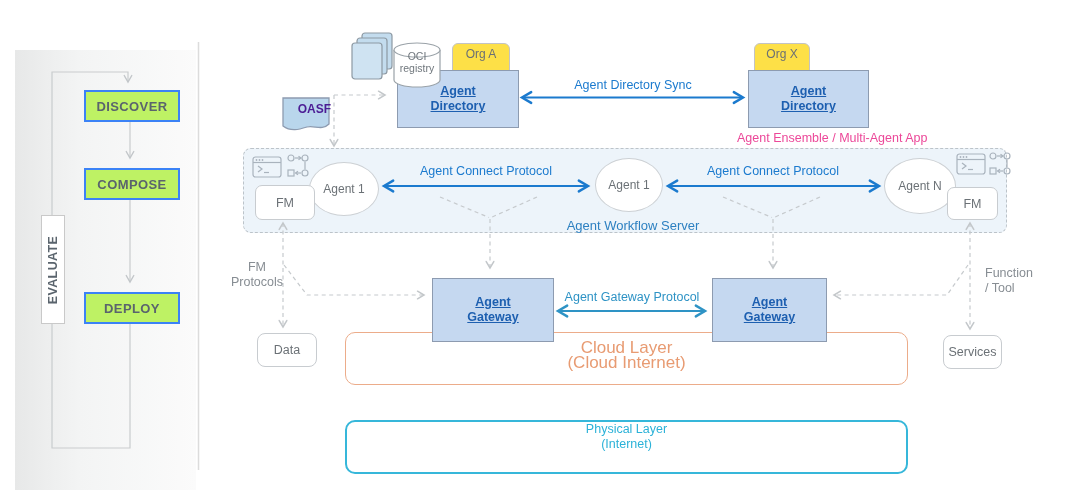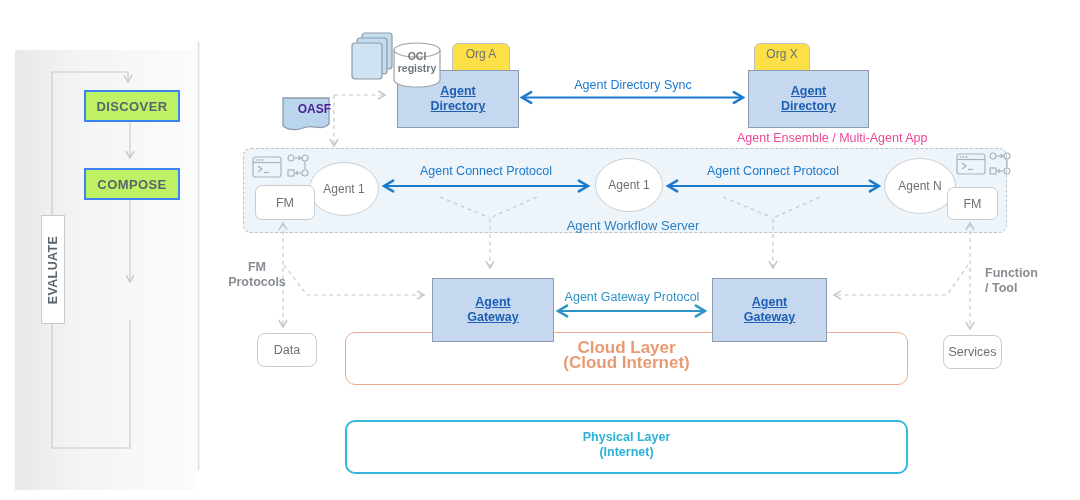--- a/index.html
+++ b/index.html
@@ -1,19 +1,19 @@
 <!DOCTYPE html>
 <html><head>
 <meta charset="utf-8">
 <style>
   html,body{margin:0;padding:0;background:#ffffff;}
   #canvas{position:relative;width:1080px;height:500px;background:#ffffff;overflow:hidden;
           font-family:"Liberation Sans", sans-serif;}
   .abs{position:absolute;}
-  .pre{white-space:pre-line;font-weight:bold;}
+  .pre{white-space:pre-line;}
   
   #left-bg{left:15px;top:50px;width:181px;height:440px;
            background:linear-gradient(90deg,#e7e8e8 0%,#f3f4f4 35%,#fbfbfb 100%);}
   .panel-box{background:#bef264;border:2px solid #3b82f6;display:flex;align-items:center;justify-content:center;
              font-size:13px;font-weight:bold;color:#5a646d;letter-spacing:.4px;z-index:2;}
   #evaluate-box{left:41px;top:215px;width:22px;height:107px;background:#fff;border:1px solid #c9c9c9;z-index:2;
                 display:flex;align-items:center;justify-content:center;}
   #evaluate-box span{transform:rotate(-90deg);font-size:12.5px;font-weight:bold;color:#5a646d;letter-spacing:.4px;white-space:nowrap;}
   
   .blue-box{background:#c5d8f0;border:1.5px solid #8d9bb0;display:flex;align-items:center;justify-content:center;
@@ -29,21 +29,21 @@
   .teal-lbl{font-size:12.5px;color:#2e93c5;text-align:center;z-index:3;}
   #ensemble-box{left:243px;top:148px;width:764px;height:85px;border:1.5px dashed #bcc3c9;border-radius:8px;
                 background:#edf4fa;box-sizing:border-box;z-index:0;}
   #ensemble-title{left:737px;top:131px;width:270px;text-align:left;font-size:12.5px;color:#ec4899;z-index:3;}
   #workflow-server-lbl{left:533px;top:218px;width:200px;text-align:center;font-size:13px;color:#2d80c1;z-index:3;}
   #cloud-box{left:345px;top:332px;width:563px;height:53px;border:1.5px solid #ecac8a;border-radius:10px;
              box-sizing:border-box;z-index:1;text-align:center;}
   #cloud-box div{margin-top:7px;font-size:17px;color:#e89b72;line-height:15px;}
   #physical-box{left:345px;top:420px;width:563px;height:54px;border:2px solid #36b7da;border-radius:10px;
                 box-sizing:border-box;z-index:1;text-align:center;}
-  #physical-box div{margin-top:8px;font-size:12.5px;color:#2cb2d8;line-height:15px;}
+  #physical-box div{font-size:12.5px;color:#2cb2d8;line-height:15px;}
   #oasf-text{left:281px;top:102px;width:50px;text-align:right;font-size:12px;font-weight:600;color:#4c1d95;z-index:3;}
   #oci-text{left:394px;top:51px;width:46px;text-align:center;font-size:10.5px;color:#6f767c;line-height:11.5px;z-index:3;}
   svg.lines{left:0;top:0;z-index:1;}
   .icon{z-index:3;}
 </style>
 </head>
 <body>
 
 <div id="canvas">
 
@@ -93,20 +93,21 @@
       <line x1="522" y1="97.5" x2="743" y2="97.5" marker-start="url(#vBlue)" marker-end="url(#vBlue)"></line>
       <line x1="384" y1="186" x2="588" y2="186" marker-start="url(#vBlue)" marker-end="url(#vBlue)"></line>
       <line x1="668" y1="186" x2="879" y2="186" marker-start="url(#vBlue)" marker-end="url(#vBlue)"></line>
     </g>
 
     <line x1="558" y1="311" x2="705" y2="311" stroke="#2e93c5" stroke-width="1.8" marker-start="url(#vTeal)" marker-end="url(#vTeal)"></line>
   </svg>
 
   <div class="abs panel-box" style="left:84px;top:90px;width:92px;height:28px;">DISCOVER</div>
   <div class="abs panel-box" style="left:84px;top:168px;width:92px;height:28px;">COMPOSE</div>
+  <div class="abs panel-box" style="left:84px;top:292px;width:92px;height:28px;">DEPLOY</div>
   <div class="abs" id="evaluate-box">
     <span>EVALUATE</span>
   </div>
 
   <svg class="abs icon" style="left:350px;top:30px;" width="94" height="62" viewBox="0 0 94 62">
     <g stroke="#8d99a3" stroke-width="1.2">
       <rect x="12" y="3" width="30" height="36" rx="3" fill="#c3dcee"></rect>
       <rect x="7" y="8" width="30" height="36" rx="3" fill="#c3dcee"></rect>
       <rect x="2" y="13" width="30" height="36" rx="3" fill="#cfe3f2"></rect>
     </g>

